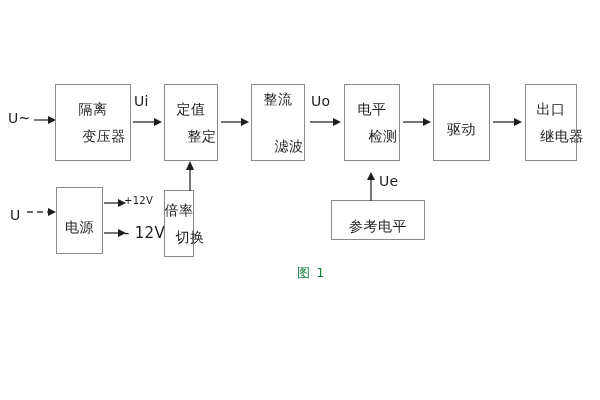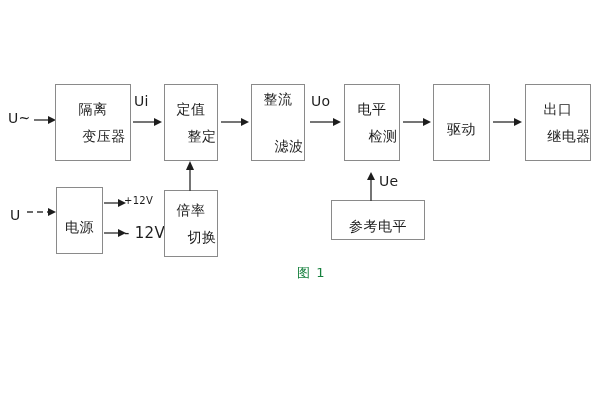--- a/index.html
+++ b/index.html
@@ -138,21 +138,21 @@
     <span class="ln">驱动</span>
   </div>
 
   <div class="conn" style="left:493px; top:117px;">
     <svg width="29" height="10" viewBox="0 0 29 10">
       <line x1="0" y1="5" x2="21" y2="5" stroke="#3a3a3a" stroke-width="1.4"></line>
       <polygon points="21,1 29,5 21,9" fill="#1d1d1d"></polygon>
     </svg>
   </div>
 
-  <div class="block" style="left:525px; top:84px; width:66px; height:77px;">
+  <div class="block" style="left:525px; top:84px; width:52px; height:77px;">
     <span class="ln">出口</span>
     <span class="ln">继电器</span>
   </div>
 
   <div class="label lat" style="left:10px; top:208px;">U</div>
   <div class="conn" style="left:27px; top:207px;">
     <svg width="29" height="10" viewBox="0 0 29 10">
       <line x1="0" y1="5" x2="21" y2="5" stroke="#3a3a3a" stroke-width="1.4" stroke-dasharray="6,4"></line>
       <polygon points="21,1 29,5 21,9" fill="#1d1d1d"></polygon>
     </svg>
@@ -171,21 +171,21 @@
   <div class="label lat" style="left:124px; top:196px; font-size:10px;">+12V</div>
 
   <div class="conn" style="left:104px; top:228px;">
     <svg width="22" height="10" viewBox="0 0 22 10">
       <line x1="0" y1="5" x2="14" y2="5" stroke="#3a3a3a" stroke-width="1.4"></line>
       <polygon points="14,1 22,5 14,9" fill="#1d1d1d"></polygon>
     </svg>
   </div>
   <div class="label lat" style="left:124px; top:226px; font-size:15px;">- 12V</div>
 
-  <div class="block" style="left:164px; top:190px; width:54px; height:67px;">
+  <div class="block" style="left:164px; top:190px; width:30px; height:67px;">
     <span class="ln">倍率</span>
     <span class="ln">切换</span>
   </div>
 
   <div class="conn" style="left:185px; top:161px;">
     <svg width="10" height="30" viewBox="0 0 10 30">
       <line x1="5" y1="30" x2="5" y2="9" stroke="#3a3a3a" stroke-width="1.4"></line>
       <polygon points="1,9 5,0 9,9" fill="#1d1d1d"></polygon>
     </svg>
   </div>

